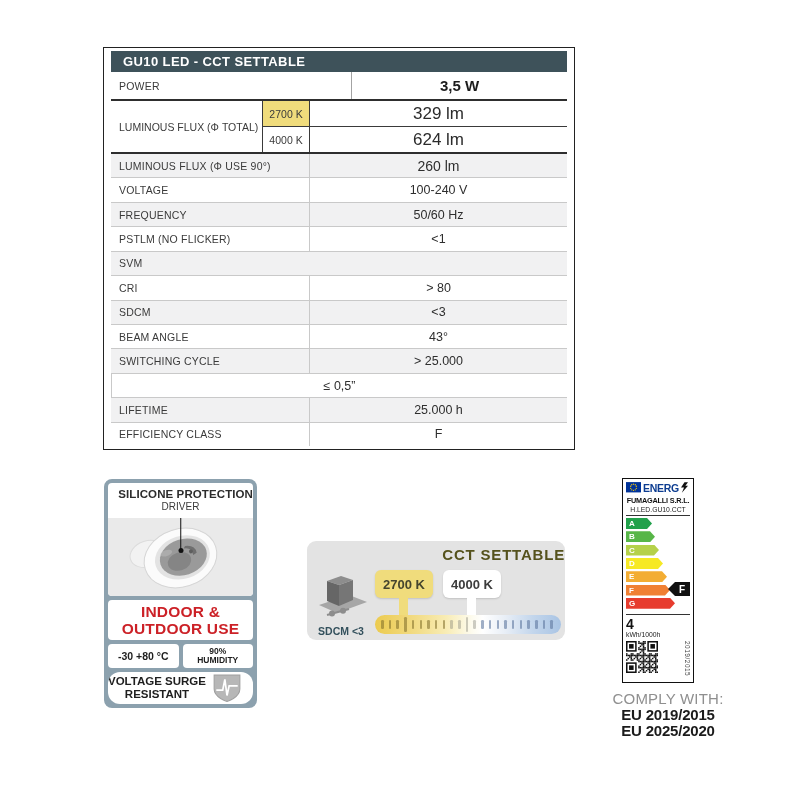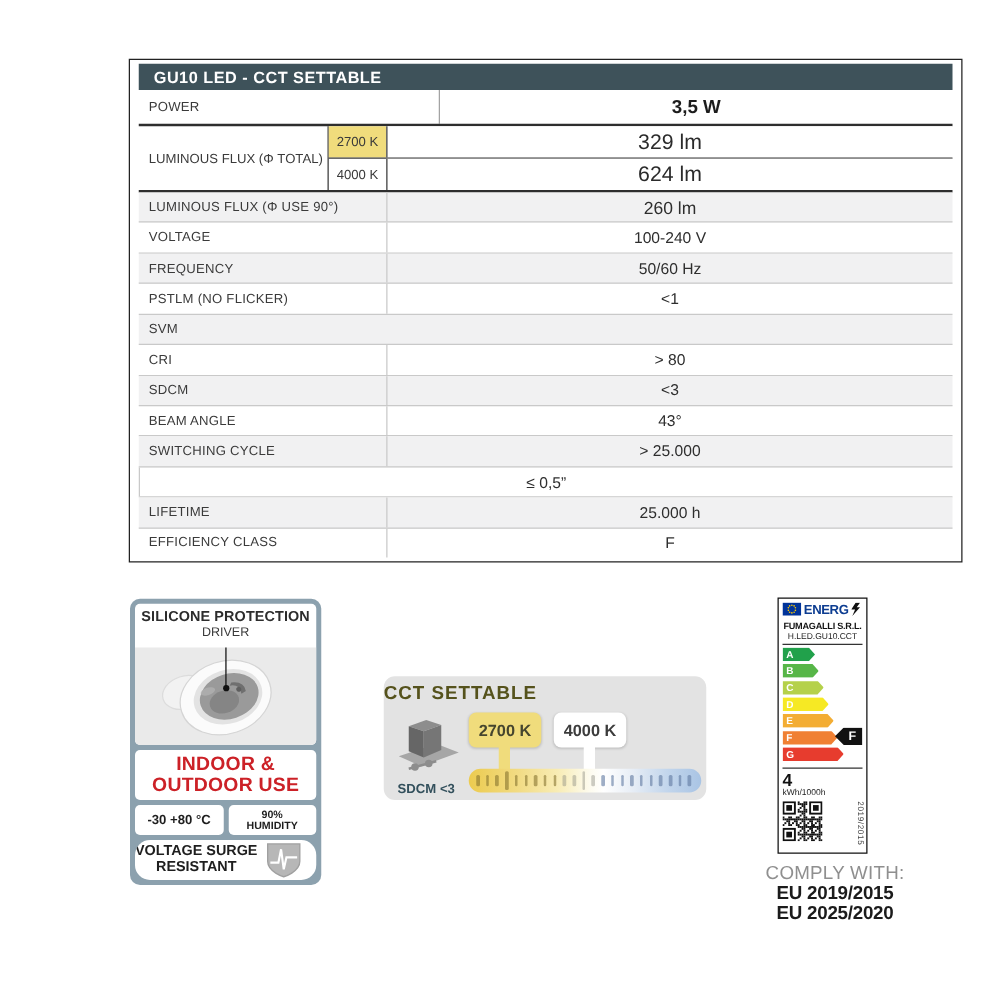--- a/index.html
+++ b/index.html
@@ -1,20 +1,20 @@
 <!DOCTYPE html>
 <html><head>
 <meta charset="utf-8">
 <style>
   html,body{margin:0;padding:0;background:#fff;}
   #page{position:relative;width:800px;height:800px;background:#ffffff;
         font-family:"Liberation Sans",sans-serif;color:#3a3a3a;overflow:hidden;}
 
   
-  .spec-frame{position:absolute;left:103px;top:47px;width:667px;height:403px;
+  .spec-frame{position:absolute;left:103px;top:47px;width:472px;height:403px;
       border:1.5px solid #222;background:#fff;box-sizing:border-box;
       padding:3px 7px;display:flex;flex-direction:column;}
   .tbl-header{height:21px;display:flex;align-items:center;color:#fff;
       font-weight:bold;font-size:13px;letter-spacing:.4px;padding-left:12px;}
   .row{display:flex;align-items:stretch;box-sizing:border-box;}
   .cell-label{width:198px;display:flex;align-items:center;padding-left:8px;
       font-size:10.5px;letter-spacing:.2px;color:#3a3a3a;box-sizing:border-box;}
   .cell-value{flex:1;display:flex;align-items:center;justify-content:center;
       font-size:12.5px;color:#2e2e2e;box-sizing:border-box;}
   .power-row{height:27px;}
@@ -34,38 +34,38 @@
   .std-row:not(:last-child){border-bottom:1px solid #c9c9c9;}
   .std-row .cell-value{border-left:1px solid #c9c9c9;}
   .std-row.alt{background:#f1f1f2;}
 
   
   .features{position:absolute;left:104px;top:479px;width:153px;height:229px;
       border-radius:8px;padding:4px;box-sizing:border-box;
       display:flex;flex-direction:column;gap:4px;}
   .panel{background:#fff;border-radius:4px;position:relative;overflow:hidden;}
   .p-photo{height:113px;}
-  .p-title{font-size:11.5px;font-weight:bold;color:#2c2c2c;text-align:center;margin-top:5px;letter-spacing:.1px;}
+  .p-title{font-size:11.5px;font-weight:bold;color:#2c2c2c;text-align:right;margin-top:5px;letter-spacing:.1px;}
   .p-driver{font-size:10px;color:#3a3a3a;text-align:center;margin-top:1px;}
   .photo-area{position:absolute;left:0;right:0;bottom:0;height:78px;background:#eaeaea;}
   .pointer-line{position:absolute;left:50%;top:30px;width:1.5px;height:42px;background:#111;transform:translateX(-50%);}
   .pointer-dot{position:absolute;left:50%;top:70px;width:5px;height:5px;border-radius:50%;background:#111;transform:translateX(-50%);}
   .p-indoor{height:40px;display:flex;flex-direction:column;align-items:center;justify-content:center;
       font-weight:bold;font-size:15.5px;line-height:17px;letter-spacing:.2px;}
   .p-pair{display:flex;gap:4px;height:24px;background:transparent;}
   .p-small{flex:1;background:#fff;border-radius:4px;display:flex;flex-direction:column;
       align-items:center;justify-content:center;font-weight:bold;color:#1e1e1e;}
   .p-temp{font-size:10.5px;}
   .p-hum{font-size:8.5px;line-height:9.5px;}
   .p-surge{flex:1;display:flex;align-items:center;justify-content:flex-start;gap:6px;border-radius:12px;}
   .surge-text{font-weight:bold;font-size:11.5px;line-height:13px;color:#1e1e1e;text-align:center;}
 
   
   .cct-box{position:absolute;left:307px;top:541px;width:258px;height:99px;background:#e3e3e3;border-radius:9px;}
-  .cct-title{position:absolute;left:0;right:0;top:5px;text-align:left;font-weight:bold;
+  .cct-title{position:absolute;left:0;right:0;top:5px;text-align:right;font-weight:bold;
       font-size:15px;letter-spacing:.8px;color:#55521c;}
   .cct-icon{position:absolute;left:8px;top:26px;}
   .cct-sdcm{position:absolute;left:2px;top:84px;width:64px;text-align:center;
       font-weight:bold;font-size:10.5px;color:#33505c;}
   .cct-tag{position:absolute;top:29px;width:58px;height:28px;border-radius:6px;
       display:flex;align-items:center;justify-content:center;font-weight:bold;font-size:13px;color:#45452e;
       box-shadow:0 1px 2px rgba(0,0,0,.15);}
   .tag-warm{left:68px;}
   .tag-cool{left:136px;background:#fff;color:#3c3c3c;}
   .cct-tail{position:absolute;top:56px;width:9px;height:20px;}

